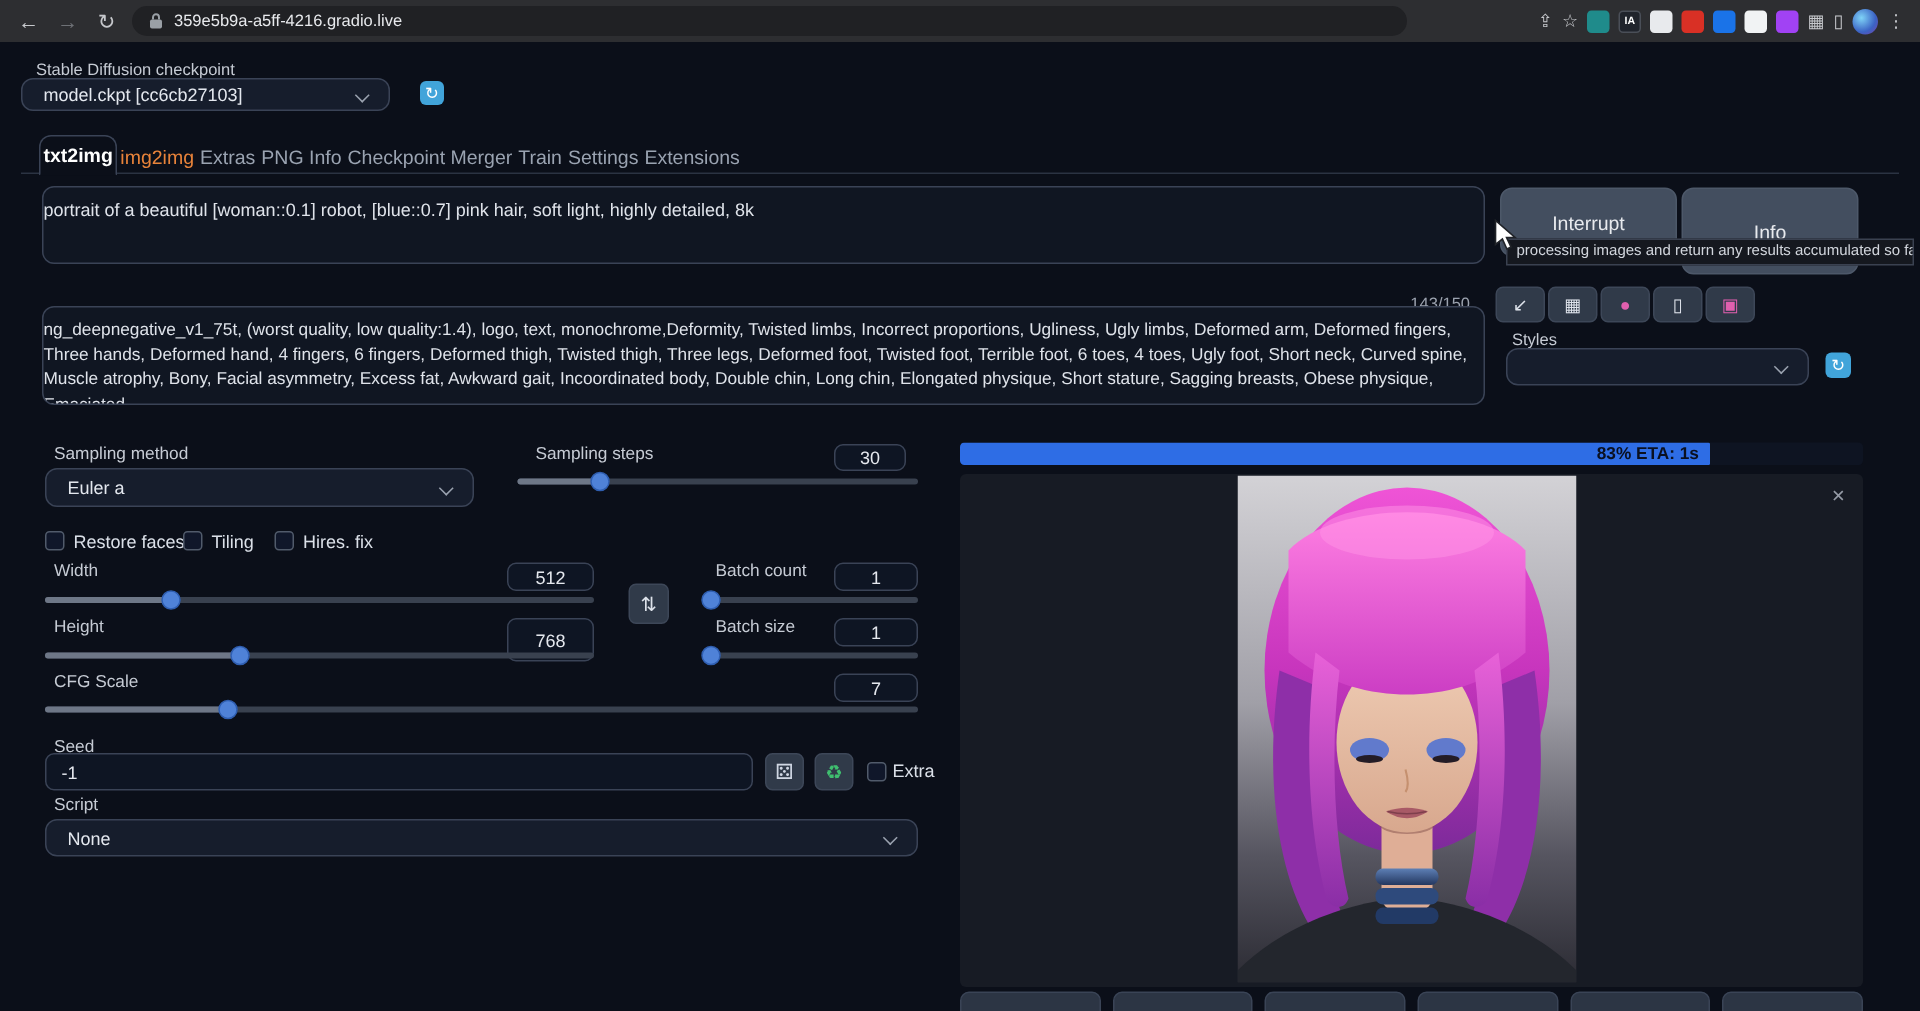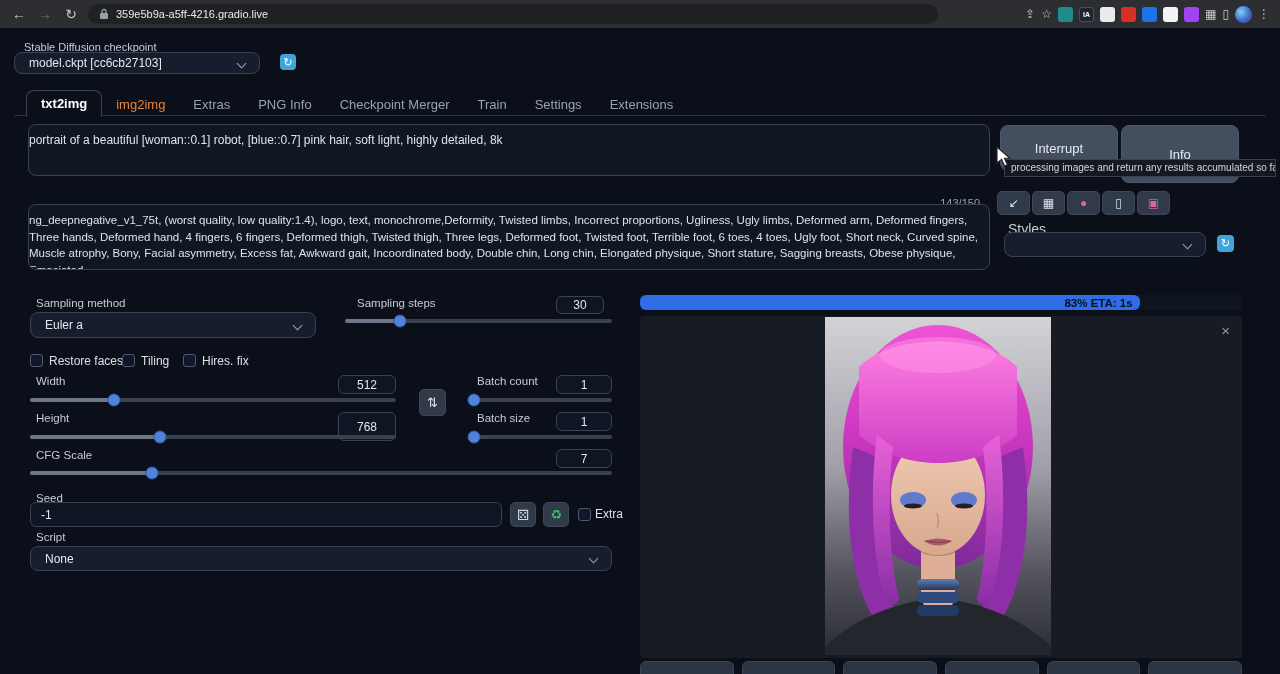--- a/index.html
+++ b/index.html
@@ -31,27 +31,27 @@
   .iconbtn{position:absolute;background:#303a49;border:1px solid #3d4758;border-radius:5px;display:flex;align-items:center;justify-content:center;color:#dde2ea;font-size:12px}
   .bluebtn{position:absolute;background:#41a4da;border-radius:4px;display:flex;align-items:center;justify-content:center;color:#fff;font-size:11px}
   textarea.prompt{position:absolute;background:#101622;border:1px solid #3a4356;border-radius:8px;color:#dfe3ea;font-size:11.5px;line-height:1.45;font-family:"Liberation Sans","DejaVu Sans",sans-serif;padding:7px 0;resize:none;outline:none;overflow:hidden}
   .counter{position:absolute;font-size:11px;color:#9ca3af;text-align:right;width:100px}
   .bigbtn{position:absolute;background:#47536400;display:flex;align-items:center;justify-content:center;font-size:13px;color:#e8eaee;background:#434e5f;border:1px solid #4d5869;border-radius:8px}
   .tooltip{position:absolute;background:#15181f;border:1px solid #3a4150;color:#d2d6dd;font-size:10px;padding:2px 6px;white-space:nowrap;overflow:hidden;z-index:50}
 
   
   .tabline{position:absolute;left:14px;top:115px;width:1252px;height:1px;background:#2b3342}
   .tabs{position:absolute;left:26px;top:90px;display:flex;align-items:flex-end;gap:0;height:27px;z-index:2}
-  .tab{font-size:13px;color:#9aa3b1;padding:5px 14px;white-space:nowrap}
+  .tab{font-size:13px;color:#9aa3b1;padding:5px 2px;white-space:nowrap}
   .tab.active{color:#fff;font-weight:bold;background:#0b0f19;border:1px solid #3a4356;border-bottom:1px solid #0b0f19;border-radius:8px 8px 0 0;height:27px}
   .tab.hot{color:#e8833a}
 
   
   .progress{position:absolute;left:640px;top:295px;width:602px;height:15px;background:#0e1422;border-radius:3px;overflow:hidden}
-  .progress .pfill{height:100%;background:#2e6de5;display:flex;align-items:center;justify-content:flex-end;padding-right:7px;font-size:11.5px;font-weight:bold;color:#0a1020;border-radius:6px}
+  .progress .pfill{height:100%;background:#2e6de5;display:flex;align-items:center;justify-content:flex-end;padding-right:7px;font-size:11.5px;font-weight:bold;color:#0a1020;border-radius:1px}
   .preview{position:absolute;left:640px;top:316px;width:602px;height:342px;background:#171b24;border-radius:4px}
   .closex{position:absolute;right:12px;top:7px;color:#949aa5;font-size:15px;line-height:1}
   .gallerybar{position:absolute;left:640px;top:661px;width:602px;height:22px;display:flex;gap:8px}
   .gstub{flex:1;background:#2c3544;border:1px solid #3a4456;border-radius:6px}
 
   .cursor{position:absolute;z-index:60}
 </style>
 </head>
 <body>
 
@@ -125,21 +125,21 @@
   <div class="iconbtn" style="left:1067px;top:191px;width:33px;height:24px">
       <span style="color:#e05fae">●</span>
     </div>
   <div class="iconbtn" style="left:1102px;top:191px;width:33px;height:24px">
       <span>▯</span>
     </div>
   <div class="iconbtn" style="left:1137px;top:191px;width:33px;height:24px">
       <span style="color:#e05fae">▣</span>
     </div>
 
-  <div class="lbl" style="left:1008px;top:221px;font-size:14px">Styles</div>
+  <div class="lbl" style="left:1008px;top:221px;font-size:11px">Styles</div>
   <div class="dd" style="left:1004px;top:232px;width:202px;height:25px">
     <span></span>
     <span class="chev"></span>
   </div>
   <div class="bluebtn" style="left:1217px;top:235px;width:17px;height:17px">↻</div>
 
   <div class="lbl" style="left:36px;top:297px">Sampling method</div>
   <div class="dd" style="left:30px;top:312px;width:286px;height:26px">
     <span>Euler a</span>
     <span class="chev"></span>

